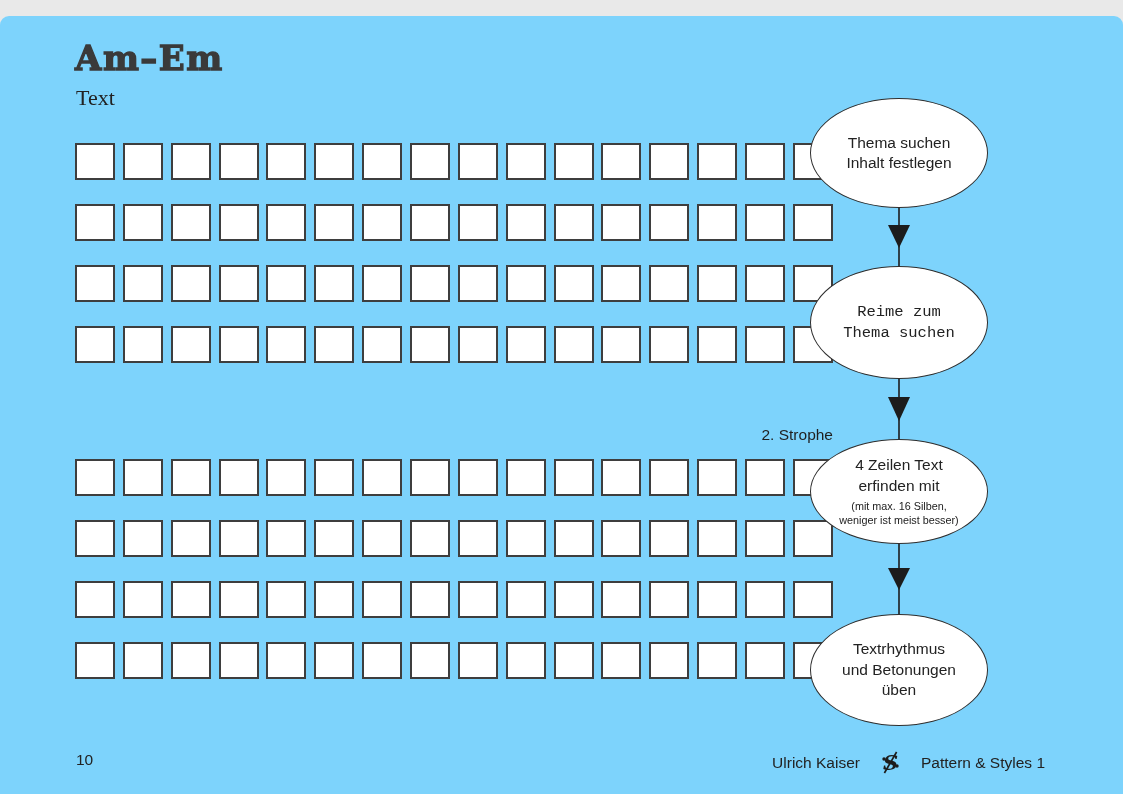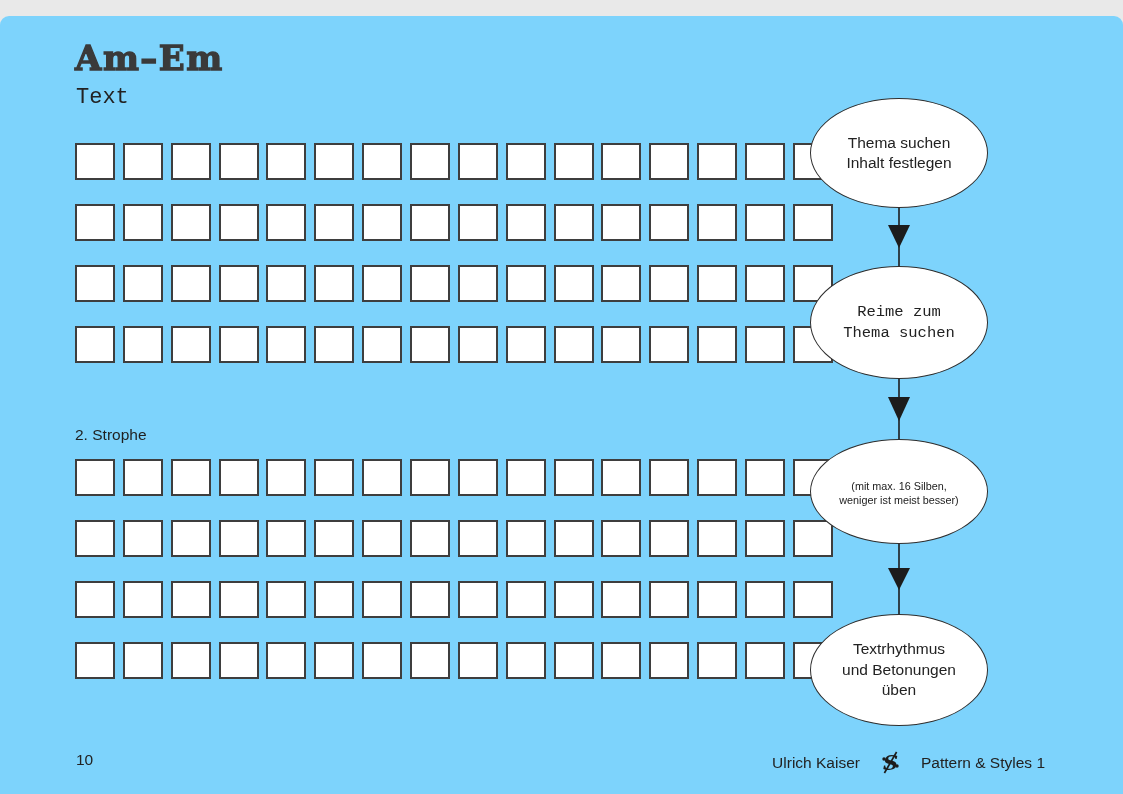--- a/index.html
+++ b/index.html
@@ -22,27 +22,27 @@
   
   .title{
     position:absolute;left:75px;top:24px;margin:0;
     font-family:"DejaVu Serif",serif;
     font-weight:bold;font-size:34px;line-height:1.1;
     letter-spacing:1.5px;color:var(--title);
     -webkit-text-stroke:1.3px var(--title);
   }
   .subtitle{
     position:absolute;left:76px;top:69px;
-    font-family:Liberation Mono, monospace;
+    font-family:Liberation Serif, serif;
     font-size:22px;color:#222;
   }
   
   .strophe{position:absolute;left:75px;width:758px;}
   .strophe.s1{top:112px;}
-  .strophe.s2{top:410px;}
+  .strophe.s2{top:410px;text-align:right;}
   .strophe-label{font-size:15.5px;line-height:18px;color:#1f1f1f;}
   .box-grid{margin-top:15px;width:758px;}
   .box-row{display:flex;justify-content:space-between;height:37px;margin-bottom:24px;}
   .syl-box{
     box-sizing:border-box;width:40px;height:37px;
     border:2px solid var(--box-border);background:#fff;
   }
   
   .flow{position:absolute;left:810px;top:0;width:178px;height:794px;}
   .ellipse{
@@ -254,20 +254,24 @@
           <div>Thema suchen</div>
         </div>
     </div>
 
     <svg class="conn c1" width="26" height="61" viewBox="0 0 26 61">
       <line x1="13" y1="0" x2="13" y2="61" stroke="#1c1c1c" stroke-width="1.6"></line>
       <polygon points="2,18 24,18 13,42" fill="#1c1c1c"></polygon>
     </svg>
 
     <div class="ellipse e2">
+      <div class="el-main">
+          <div>4 Zeilen Text</div>
+          <div>erfinden mit</div>
+        </div>
       <div class="el-sub">
           <div>(mit max. 16 Silben,</div>
           <div>weniger ist meist besser)</div>
         </div>
     </div>
 
     <svg class="conn c2" width="26" height="70" viewBox="0 0 26 70">
       <line x1="13" y1="0" x2="13" y2="70" stroke="#1c1c1c" stroke-width="1.6"></line>
       <polygon points="2,24 24,24 13,46" fill="#1c1c1c"></polygon>
     </svg>

